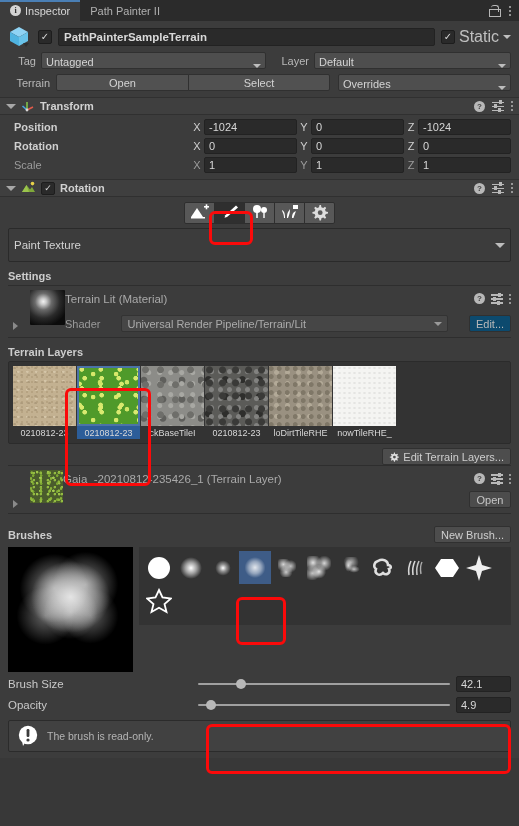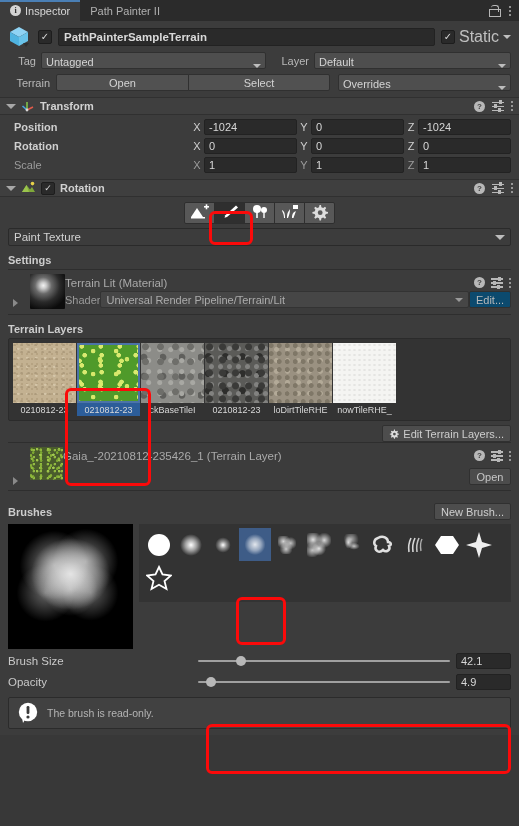--- a/index.html
+++ b/index.html
@@ -79,37 +79,37 @@
   
   .tbody { background:#3c3c3c; padding:0 8px 6px 8px; }
   .toolbar { display:flex; justify-content:center; padding:5px 0 4px 0; }
   .tbtn { width:31px; height:22px; background:#585858; border:1px solid #2e2e2e; margin-left:-1px;
           display:flex; align-items:center; justify-content:center; position:relative; }
   .tbtn.sel { background:#2f2f2f; }
   .tbtn:first-child { margin-left:0; border-radius:2px 0 0 2px; }
   .tbtn:last-child { border-radius:0 2px 2px 0; }
 
   .bigdd { height:18px; background:#3c3c3c; border:1px solid #2a2a2a; border-radius:2px; display:flex;
-           align-items:center; padding:0 5px; color:#d2d2d2; font-size:11.5px; }
+           align-items:center; padding:16px 5px; color:#d2d2d2; font-size:11.5px; }
   .helpbox { margin-top:4px; min-height:22px; background:#404040; border:1px solid #2b2b2b; border-radius:2px;
              display:flex; align-items:center; padding:0 6px; color:#b6b6b6; font-size:10.5px; }
   .sechdr { font-size:11px; font-weight:bold; color:#cdcdcd; margin:8px 0 3px 0; }
 
   
   .matbox { border-top:1px solid #2e2e2e; border-bottom:1px solid #2e2e2e; padding:4px 0 5px 0; display:flex; gap:0; }
   .matprev { width:35px; height:35px; margin-left:22px; flex:0 0 35px;
              background: radial-gradient(circle at 38% 33%, #f2f2f2 0%, #c9c9c9 10%, #6a6a6a 26%, #2a2a2a 52%, #0b0b0b 78%);
              border-radius:1px; }
   .matprev-wrap { position:relative; width:57px; flex:0 0 57px; }
   .matprev-wrap .tri { position:absolute; left:5px; bottom:2px; width:0;height:0;
              border-top:4px solid transparent;border-bottom:4px solid transparent;border-left:5px solid #8a8a8a; }
   .matinfo { flex:1; }
   .matname { font-size:11.5px; color:#a9a9a9; display:flex; align-items:center; height:17px; }
   .matname .sp { margin-left:auto; display:flex; align-items:center; gap:6px; }
-  .shaderrow { display:flex; align-items:center; gap:0; margin-top:0; height:17px; }
+  .shaderrow { display:flex; align-items:center; gap:21px; margin-top:8px; height:17px; }
   .shaderlbl { color:#9a9a9a; font-size:11px; }
   .shaderdd { flex:1; height:17px; background:#464646; border:1px solid #333; border-radius:2px;
               display:flex; align-items:center; padding:0 5px; color:#ababab; font-size:11px; }
   .editbtn { width:42px; height:17px; background:#0c4a6e; border:1px solid #303030; border-radius:2px;
              display:flex; align-items:center; justify-content:center; font-size:11px; color:#b9b9b9; }
 
   
   .laystrip { background:#333333; border:1px solid #2b2b2b; border-radius:2px; padding:4px; display:flex; gap:1px; position:relative; }
   .lay { width:63px; flex:0 0 63px; position:relative; }
   .laythumb { width:63px; height:60px; background-size:cover; position:relative; }

